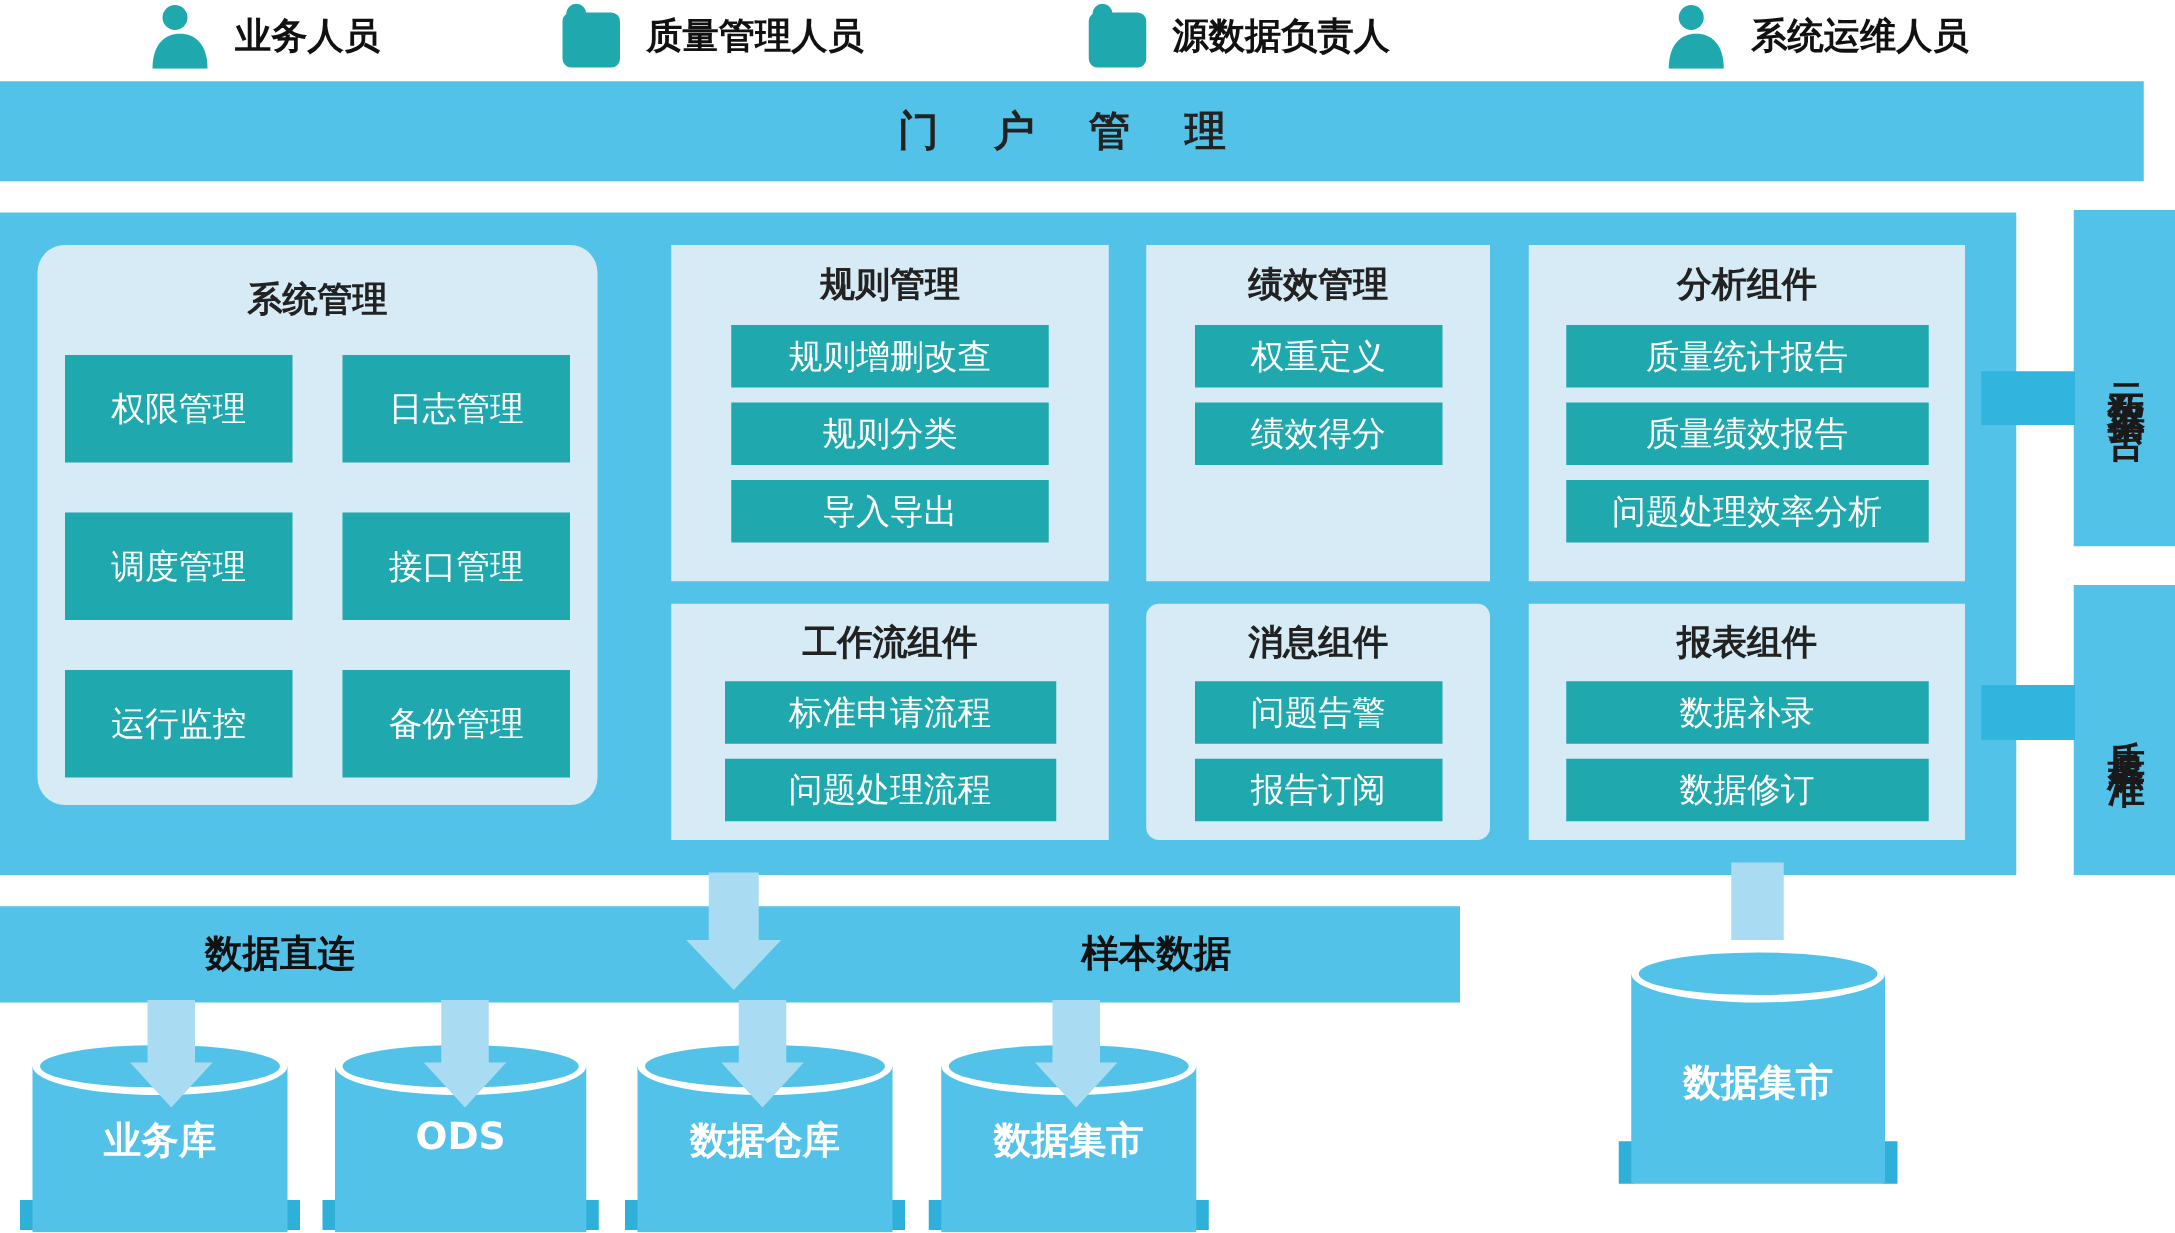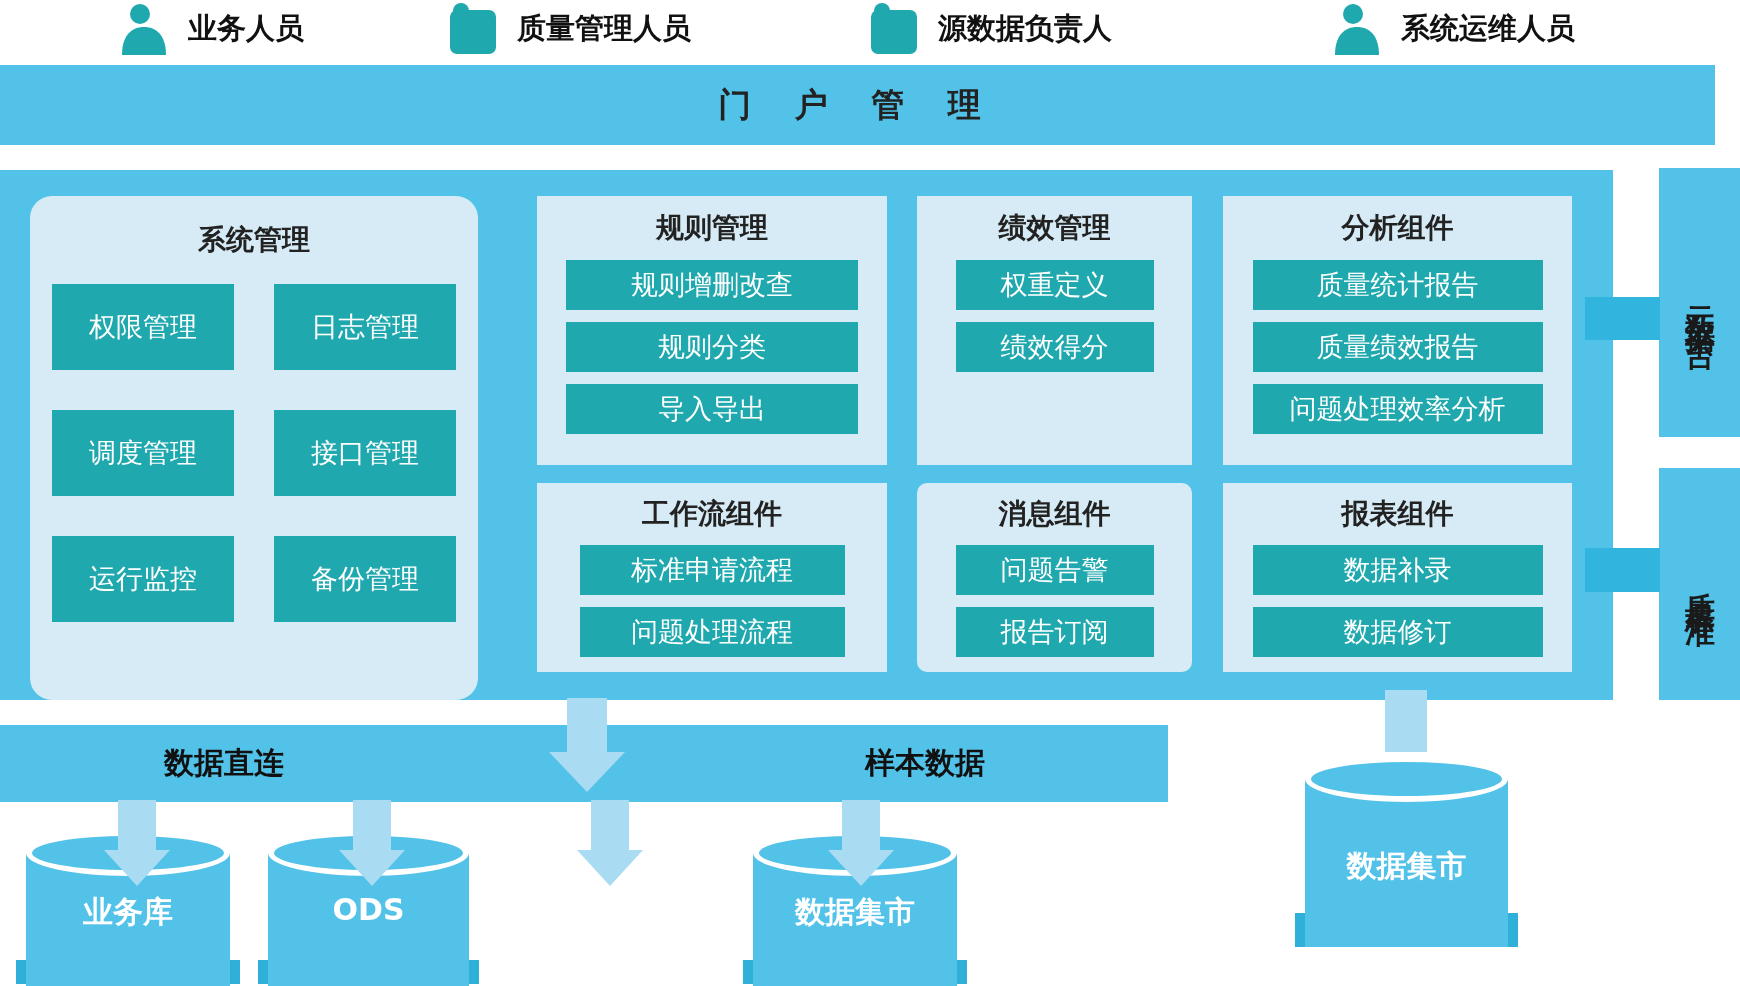--- a/index.html
+++ b/index.html
@@ -19,26 +19,26 @@
   }
   .banner-title{font-size:33px;font-weight:bold;letter-spacing:16px;color:#222222;}
   
   .panel{position:absolute;left:0;top:170px;width:1613px;height:530px;background:#53C2E8;}
   .card{position:absolute;background:#D6EBF5;box-sizing:border-box;}
   .card-title{height:64px;display:flex;align-items:center;justify-content:center;
     font-size:28px;font-weight:bold;color:#222222;}
   .btn-col{display:flex;flex-direction:column;align-items:center;gap:12px;}
   .btn{background:#1FA8AE;color:#ffffff;display:flex;align-items:center;justify-content:center;
     font-size:27px;height:50px;}
-  .card-sys{left:30px;top:196px;width:448px;height:504px;border-radius:22px;}
+  .card-sys{left:30px;top:196px;width:448px;height:448px;border-radius:22px;}
   .card-sys .card-title{height:88px;}
   .sys-grid{display:grid;grid-template-columns:182px 182px;column-gap:24px;row-gap:32px;justify-content:center;gap:40px;}
   .sys-grid .btn{height:86px;width:182px;font-size:27px;}
   .card-rule{left:537px;top:196px;width:350px;height:269px;}
-  .card-rule .btn{width:292px;}
+  .card-rule .btn{width:254px;}
   .card-perf{left:917px;top:196px;width:275px;height:269px;}
   .card-perf .btn{width:198px;}
   .card-ana{left:1223px;top:196px;width:349px;height:269px;}
   .card-ana .btn{width:290px;}
   .card-flow{left:537px;top:483px;width:350px;height:189px;}
   .card-flow .btn{width:265px;}
   .card-msg{left:917px;top:483px;width:275px;height:189px;border-radius:10px;}
   .card-msg .btn{width:198px;}
   .card-rpt{left:1223px;top:483px;width:349px;height:189px;}
   .card-rpt .btn{width:290px;}
@@ -234,20 +234,27 @@
     <div class="cyl-ellipse"></div>
     <div class="cyl-label">业务库</div>
   </div>
   <div class="cyl cyl-b cyl2">
     <div class="cyl-tab tab-l"></div>
     <div class="cyl-tab tab-r"></div>
     <div class="cyl-body"></div>
     <div class="cyl-ellipse"></div>
     <div class="cyl-label">ODS</div>
   </div>
+  <div class="cyl cyl-b cyl3">
+    <div class="cyl-tab tab-l"></div>
+    <div class="cyl-tab tab-r"></div>
+    <div class="cyl-body"></div>
+    <div class="cyl-ellipse"></div>
+    <div class="cyl-label">数据仓库</div>
+  </div>
   <div class="cyl cyl-b cyl4">
     <div class="cyl-tab tab-l"></div>
     <div class="cyl-tab tab-r"></div>
     <div class="cyl-body"></div>
     <div class="cyl-ellipse"></div>
     <div class="cyl-label">数据集市</div>
   </div>
 
   <div class="cyl cyl-mart">
     <div class="cyl-tab tab-l"></div>

